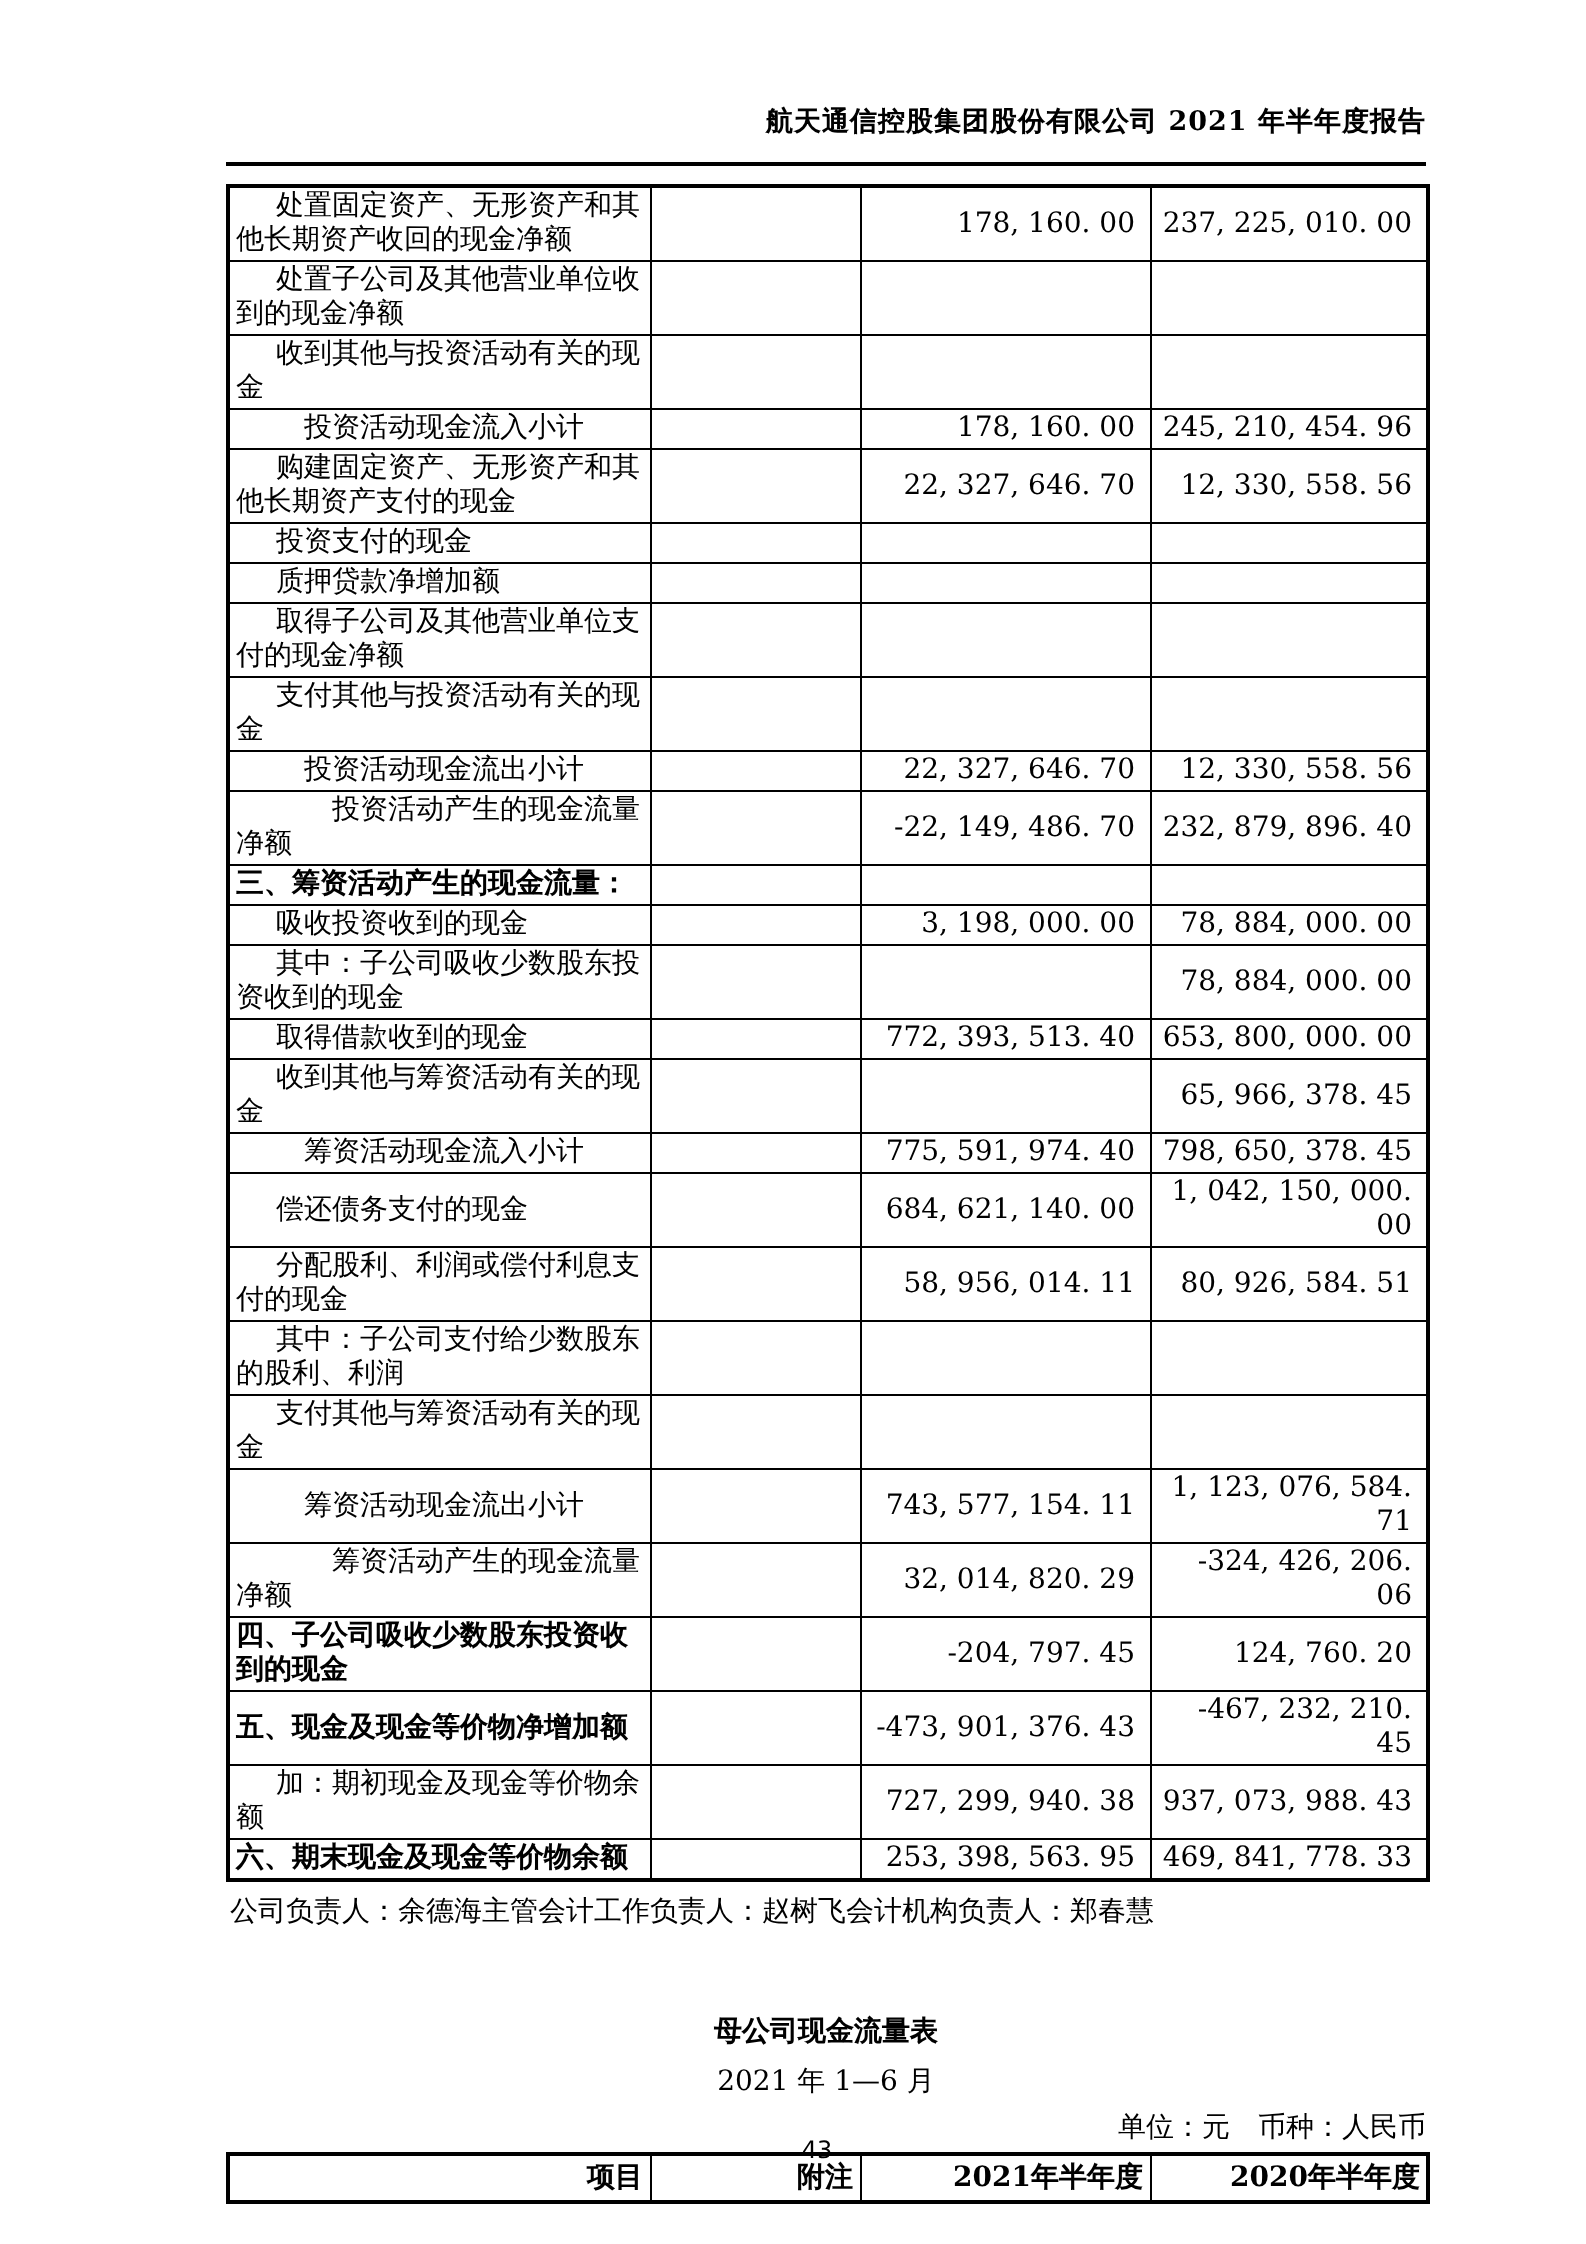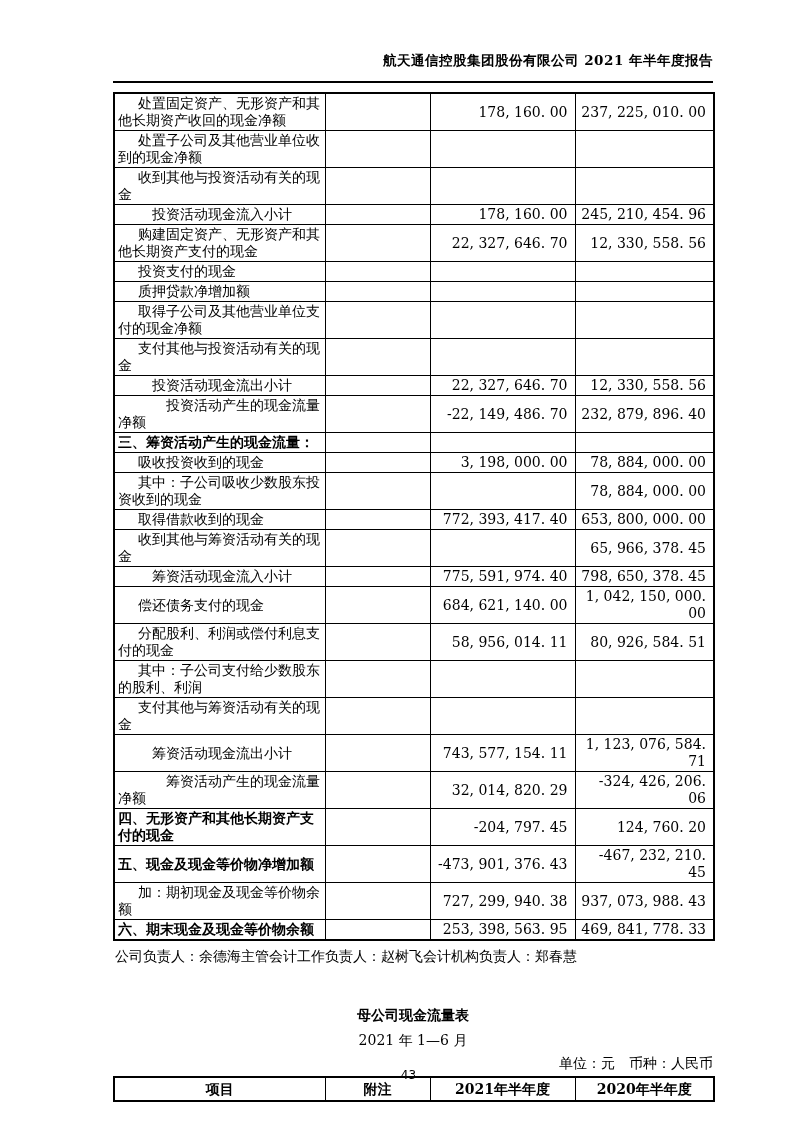--- a/index.html
+++ b/index.html
@@ -71,21 +71,21 @@
   }
   .unit-line {
     margin: 5px 80px 0 113px;
     width: 600px;
     text-align: right;
     font-size: 14px;
   }
   table.header-table { margin-top: 3px; }
   .header-table th {
     font-weight: bold;
-    text-align: center;
+    text-align: right;
     font-size: 14px;
     height: 20px;
     line-height: 20px;
   }
 
   .page-number {
     position: absolute;
     top: 1068px; left: 12px;
     width: 793px;
     text-align: center;
@@ -189,21 +189,21 @@
         </tr>
         <tr>
           <td class="label ind1">其中：子公司吸收少数股东投资收到的现金</td>
           <td></td>
           <td class="num"></td>
           <td class="num">78, 884, 000. 00</td>
         </tr>
         <tr>
           <td class="label ind1">取得借款收到的现金</td>
           <td></td>
-          <td class="num">772, 393, 417. 40</td>
+          <td class="num">772, 393, 513. 40</td>
           <td class="num">653, 800, 000. 00</td>
         </tr>
         <tr>
           <td class="label ind1">收到其他与筹资活动有关的现金</td>
           <td></td>
           <td class="num"></td>
           <td class="num">65, 966, 378. 45</td>
         </tr>
         <tr>
           <td class="label ind3">筹资活动现金流入小计</td>
@@ -241,21 +241,21 @@
           <td class="num">743, 577, 154. 11</td>
           <td class="num">1, 123, 076, 584. 71</td>
         </tr>
         <tr>
           <td class="label ind4">筹资活动产生的现金流量净额</td>
           <td></td>
           <td class="num">32, 014, 820. 29</td>
           <td class="num">-324, 426, 206. 06</td>
         </tr>
         <tr class="bold">
-          <td class="label ind0">四、无形资产和其他长期资产支付的现金</td>
+          <td class="label ind0">四、子公司吸收少数股东投资收到的现金</td>
           <td></td>
           <td class="num">-204, 797. 45</td>
           <td class="num">124, 760. 20</td>
         </tr>
         <tr class="bold">
           <td class="label ind0">五、现金及现金等价物净增加额</td>
           <td></td>
           <td class="num">-473, 901, 376. 43</td>
           <td class="num">-467, 232, 210. 45</td>
         </tr>

